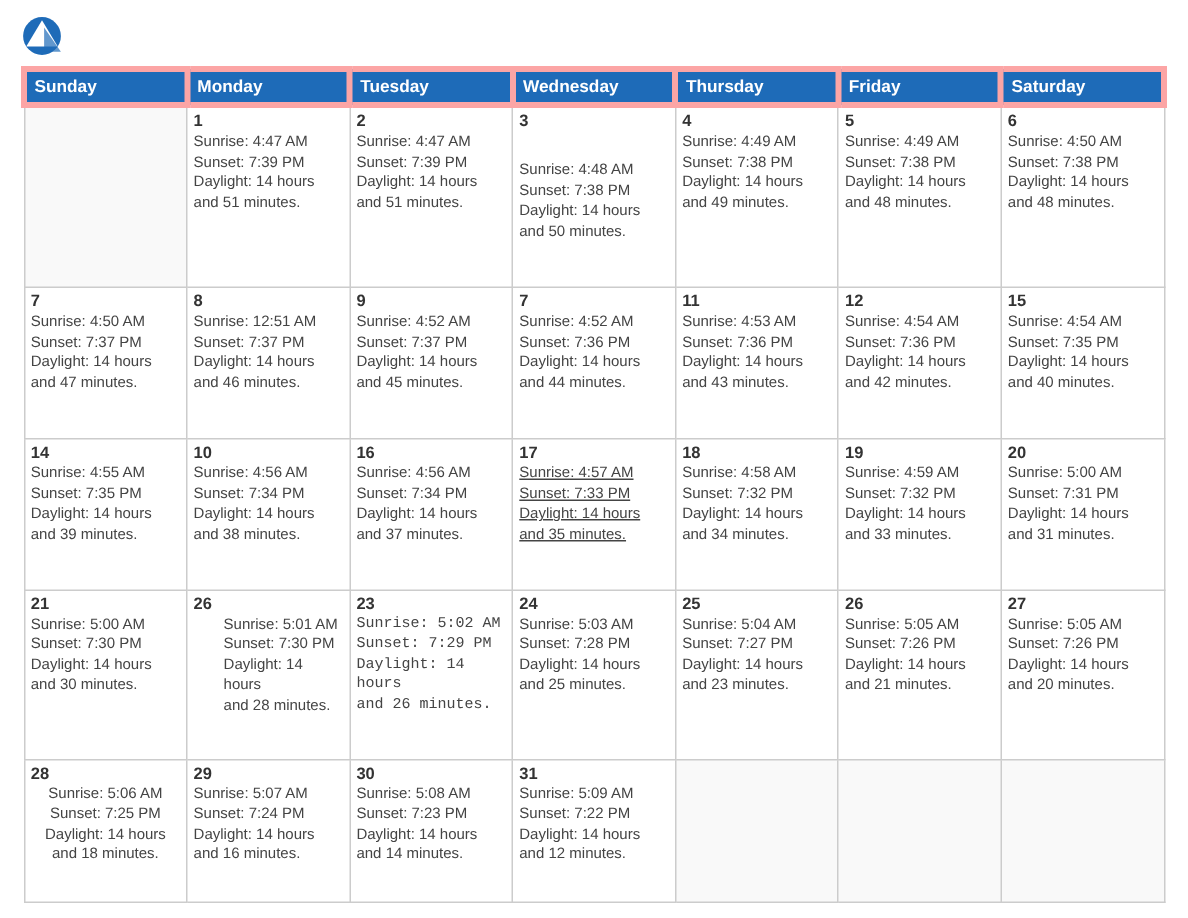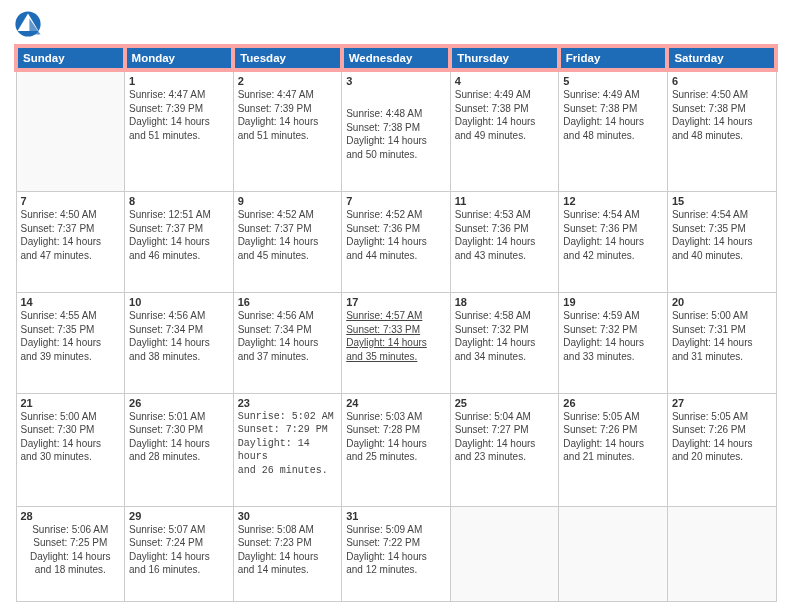--- a/index.html
+++ b/index.html
@@ -290,21 +290,21 @@
         <tr>
           <td>
             <span class="day-number">21</span>
             <div class="day-info" style="white-space: pre-line;">Sunrise: 5:00 AM
 Sunset: 7:30 PM
 Daylight: 14 hours
 and 30 minutes.</div>
           </td>
           <td>
             <span class="day-number">26</span>
-            <div class="day-info" style="white-space: pre-line;">Sunrise: 5:01 AM
+            <div class="day-info" style="white-space: pre-line; margin-left: 20px;">Sunrise: 5:01 AM
 Sunset: 7:30 PM
 Daylight: 14 hours
 and 28 minutes.</div>
           </td>
           <td>
             <span class="day-number">23</span>
             <div class="day-info" style="white-space: pre-line; font-family: Liberation Mono, monospace;">Sunrise: 5:02 AM
 Sunset: 7:29 PM
 Daylight: 14 hours
 and 26 minutes.</div>

